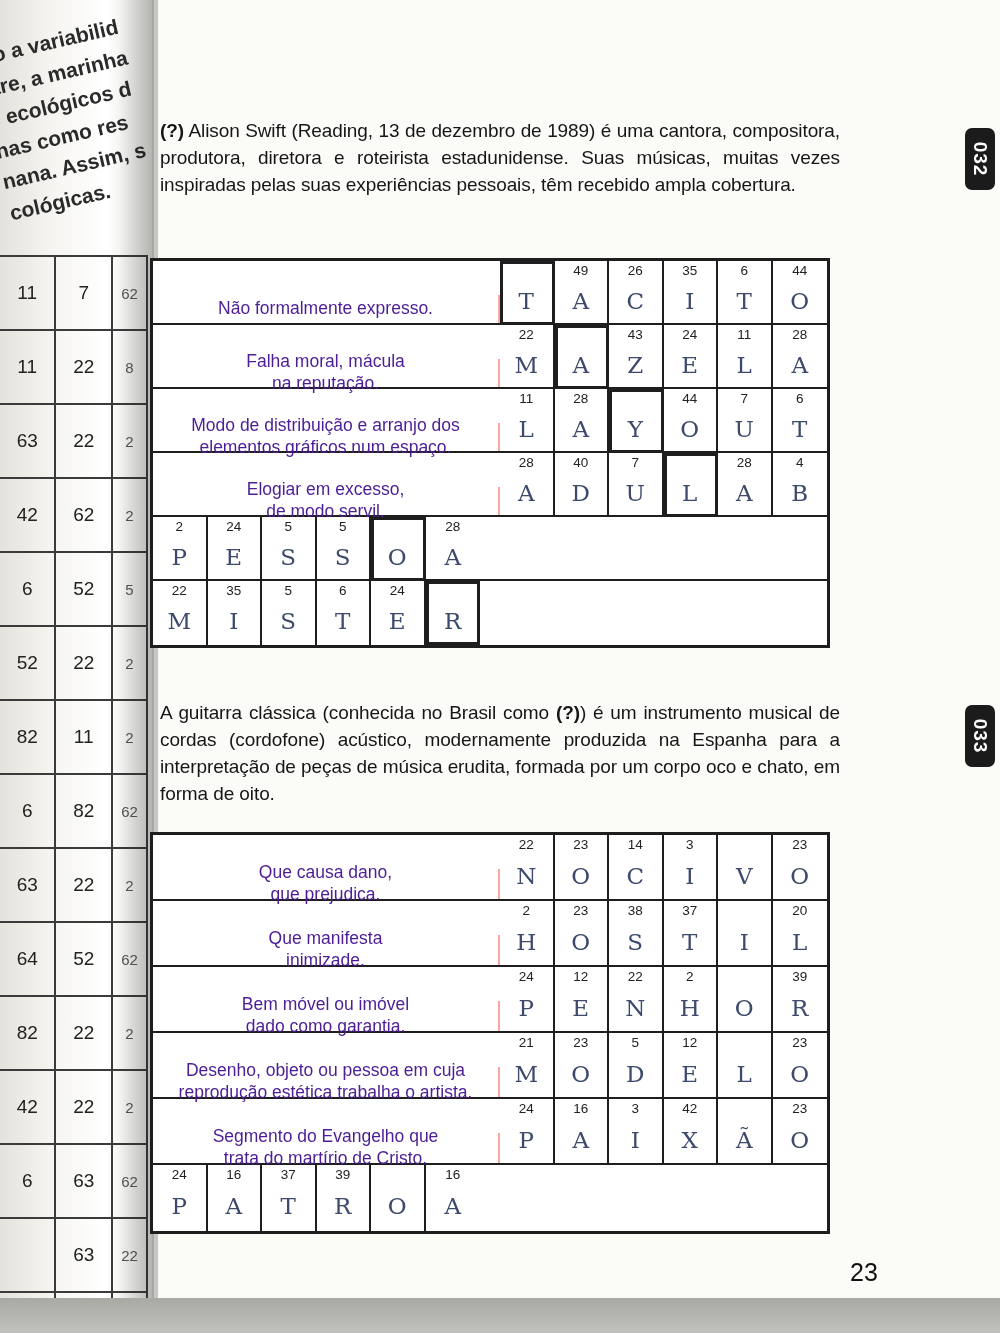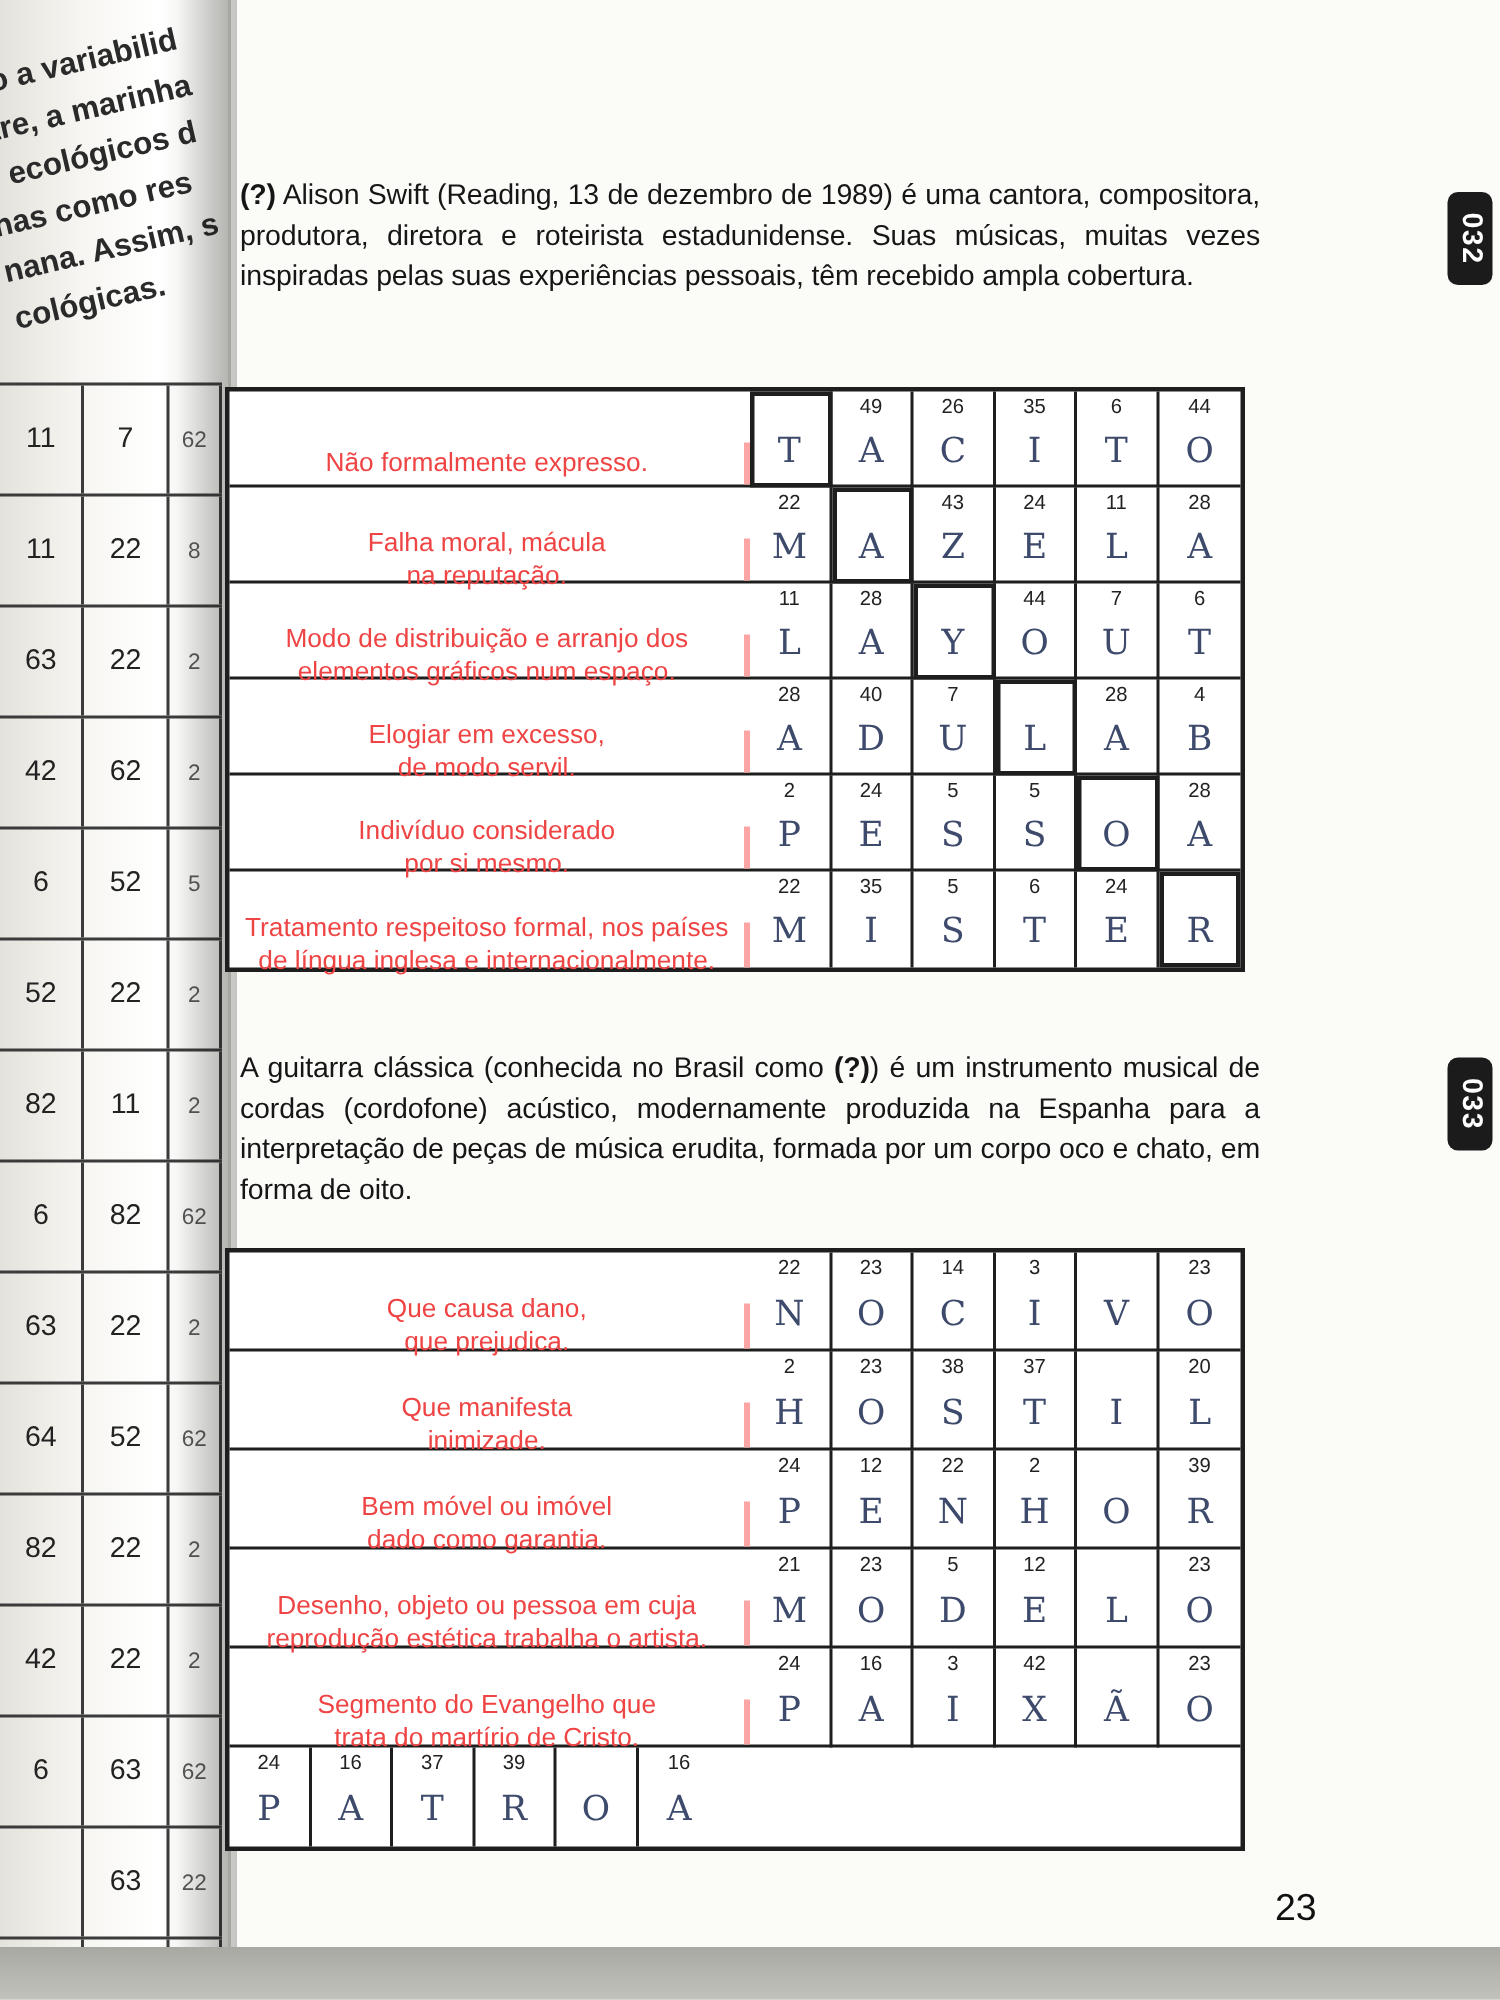--- a/index.html
+++ b/index.html
@@ -109,26 +109,26 @@
   .prow{
     display:flex;
     border-bottom:2px solid #1e1e1e;
     box-sizing:border-box;
   }
   .prow:last-child{border-bottom:none;}
 
   .clue{
     width:355px;
     box-sizing:border-box;
-    border-right:4px solid #fca5a5;
+    border-right:2px solid #fca5a5;
     display:flex;align-items:center;justify-content:center;
     text-align:center;
     font-size:17.5px;
     line-height:1.25;
-    color:#ef4444;
+    color:#4c1d95;
     padding:4px 6px;
     margin-top:34px;
   }
   .cells{display:flex;flex:1;}
   .cell{
     width:54.5px;
     box-sizing:border-box;
     border-right:2px solid #1e1e1e;
     position:relative;
     display:flex;flex-direction:column;
@@ -378,21 +378,20 @@
               <div class="num">28</div>
               <div class="hand">A</div>
             </div>
             <div class="cell">
               <div class="num">4</div>
               <div class="hand">B</div>
             </div>
           </div>
         </div>
         <div class="prow">
-          <div class="clue">Indivíduo considerado<br>por si mesmo.</div>
           <div class="cells">
             <div class="cell">
               <div class="num">2</div>
               <div class="hand">P</div>
             </div>
             <div class="cell">
               <div class="num">24</div>
               <div class="hand">E</div>
             </div>
             <div class="cell">
@@ -407,21 +406,20 @@
               <div class="num"></div>
               <div class="hand">O</div>
             </div>
             <div class="cell">
               <div class="num">28</div>
               <div class="hand">A</div>
             </div>
           </div>
         </div>
         <div class="prow">
-          <div class="clue">Tratamento respeitoso formal, nos países<br>de língua inglesa e internacionalmente.</div>
           <div class="cells">
             <div class="cell">
               <div class="num">22</div>
               <div class="hand">M</div>
             </div>
             <div class="cell">
               <div class="num">35</div>
               <div class="hand">I</div>
             </div>
             <div class="cell">

